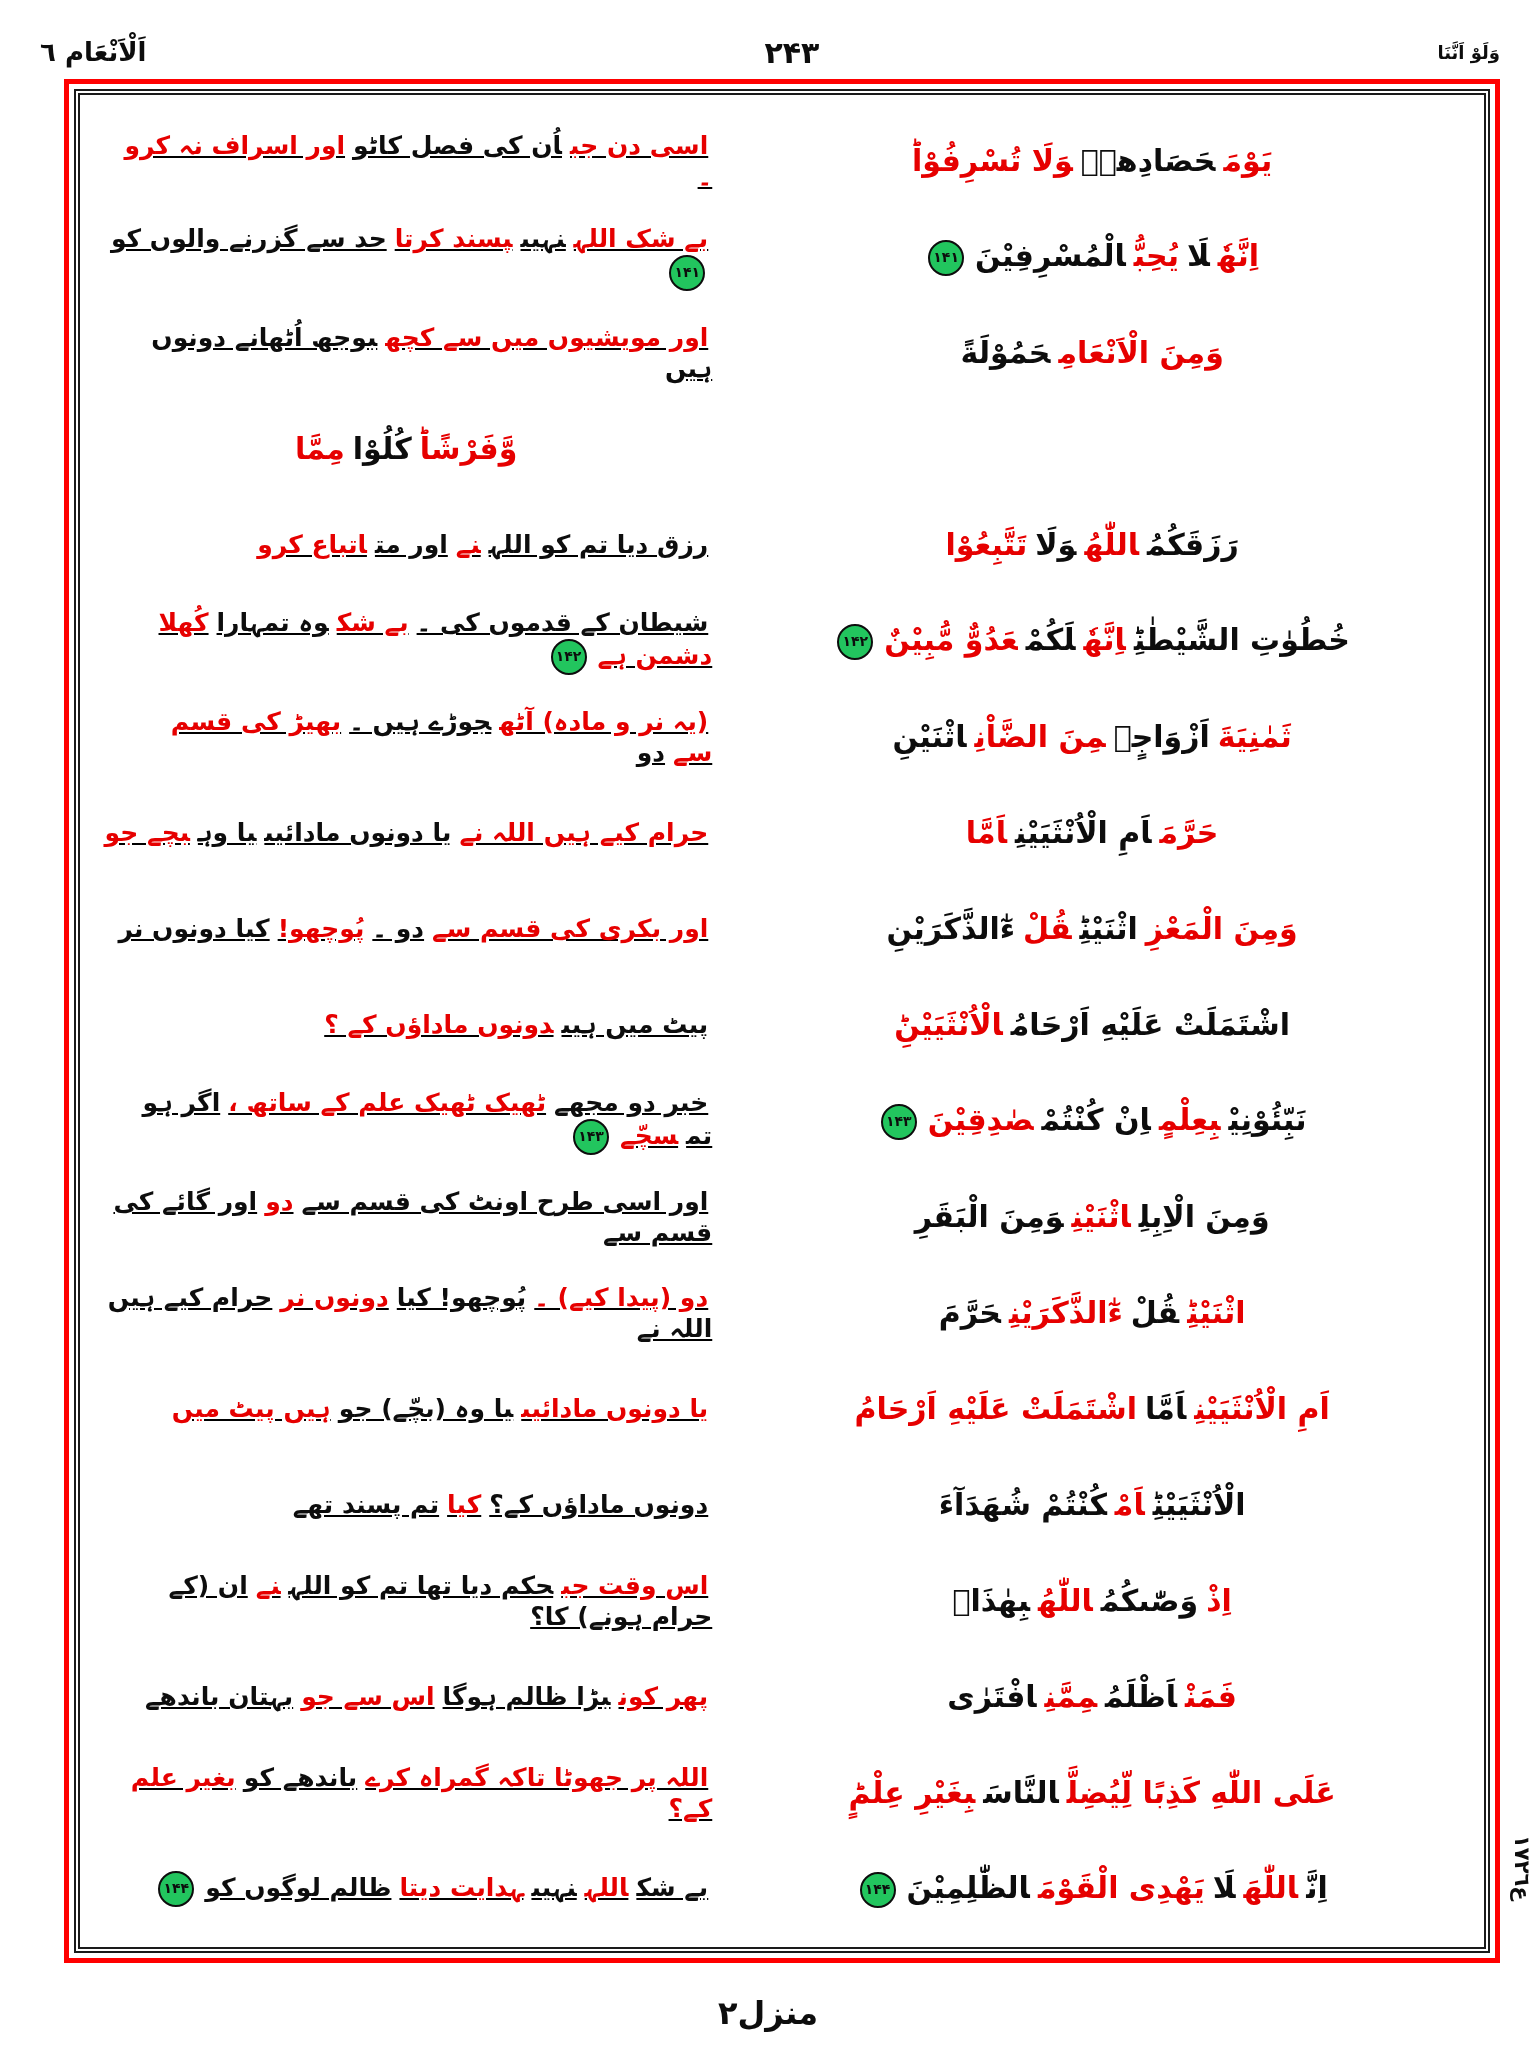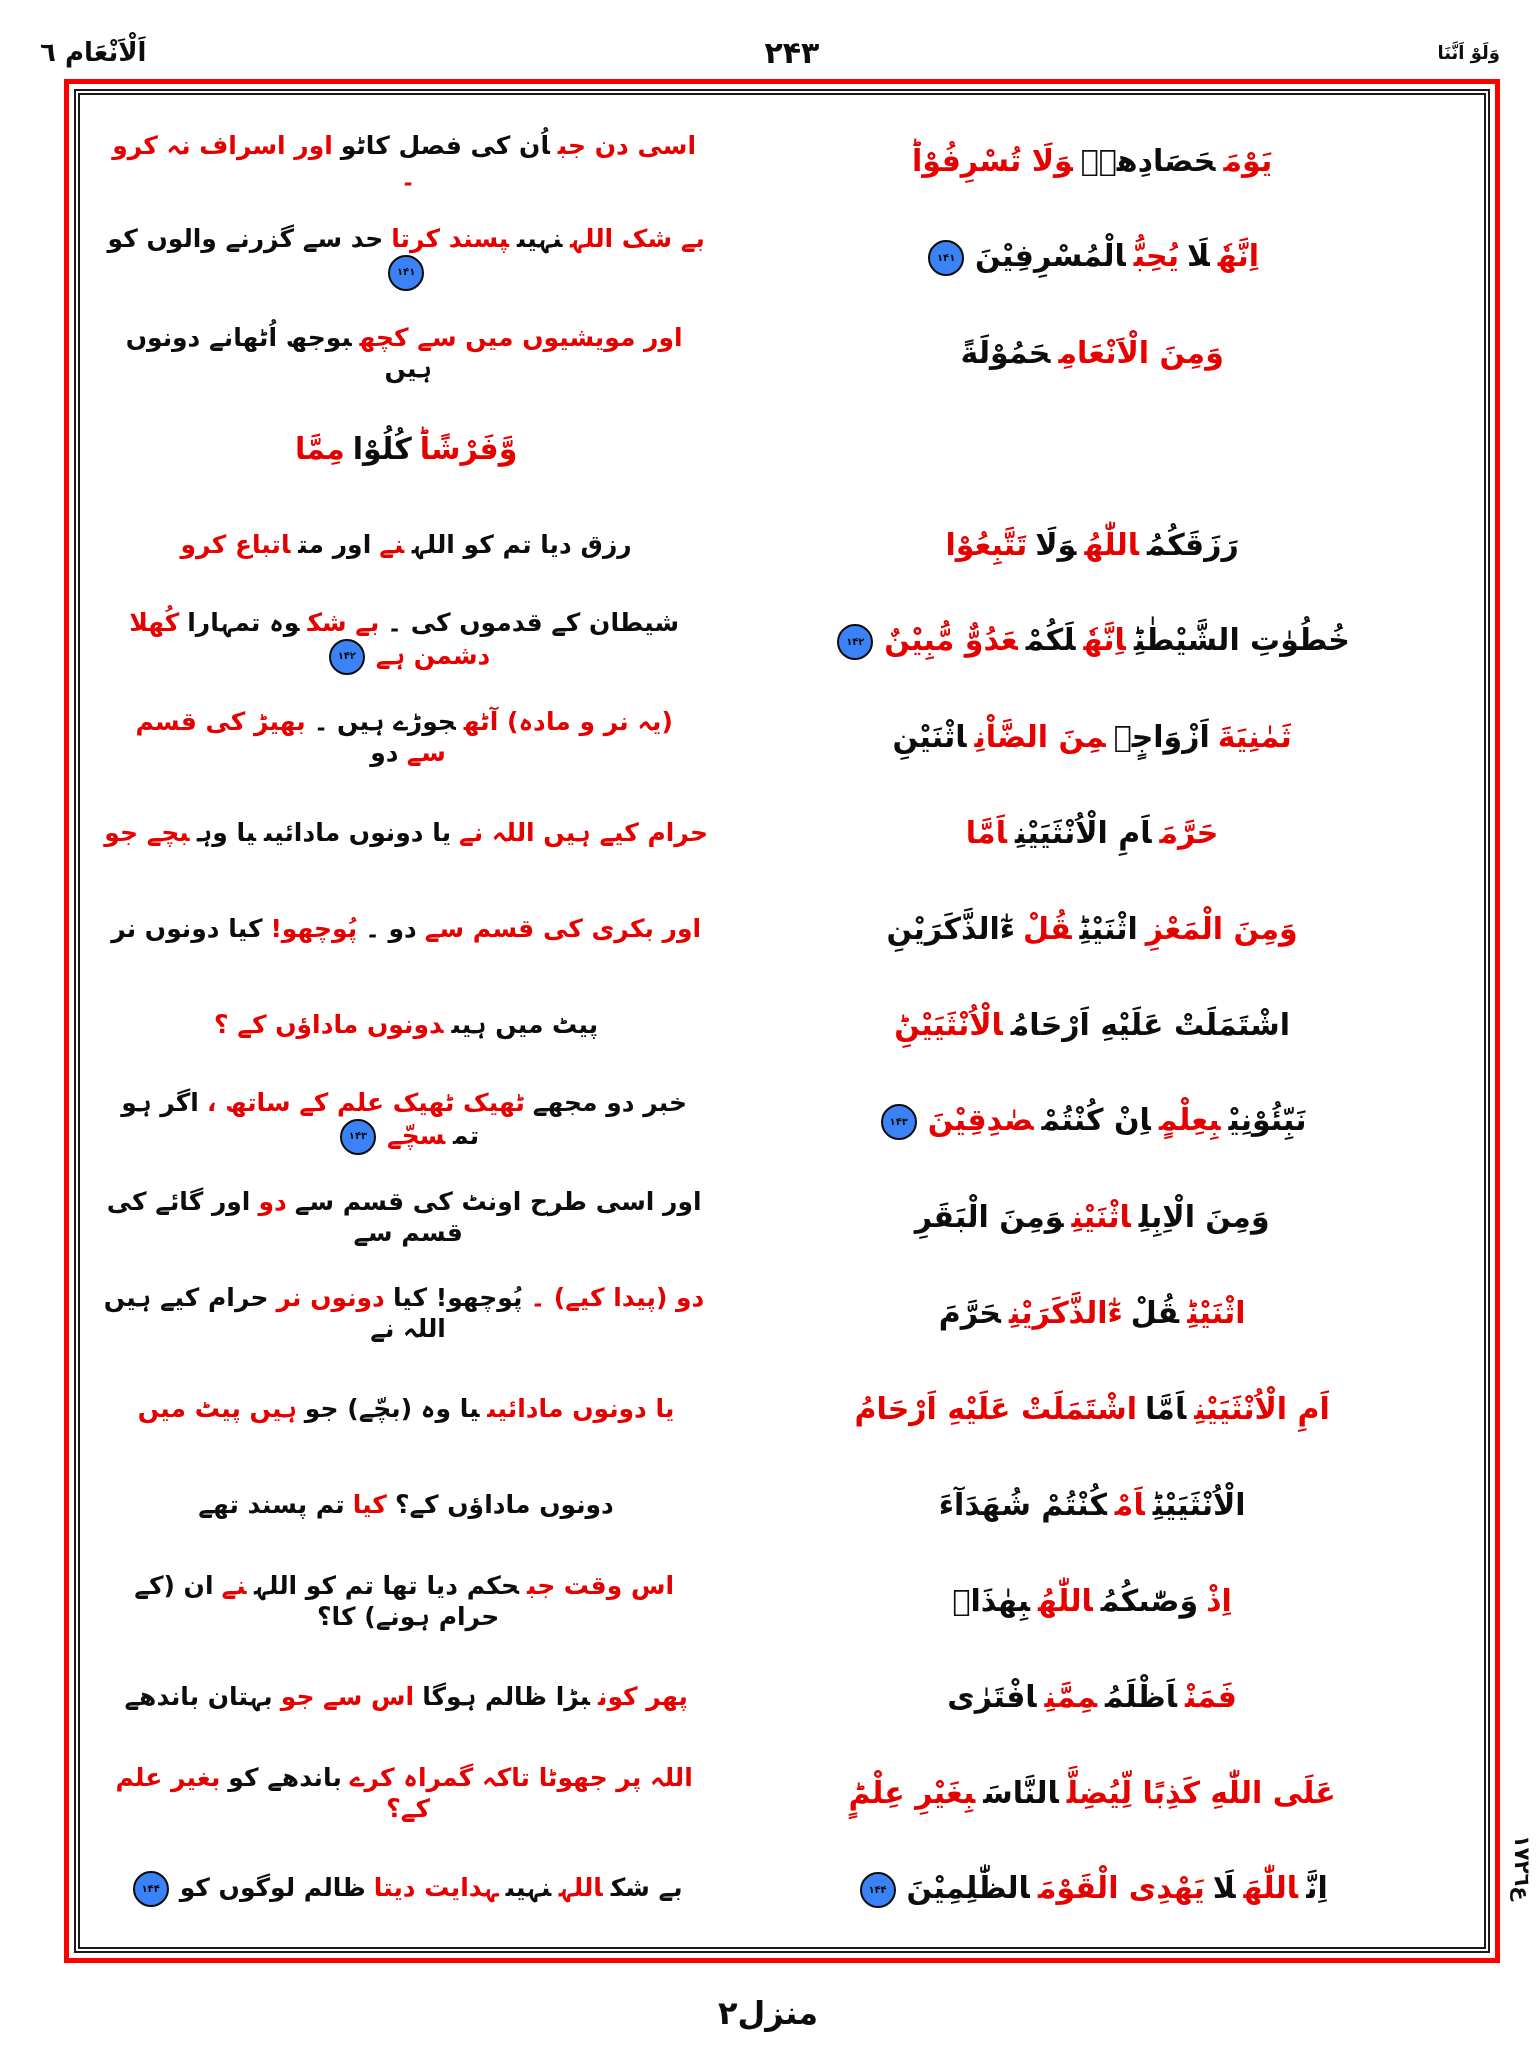--- a/index.html
+++ b/index.html
@@ -23,31 +23,31 @@
 
   
   .frame{position:absolute;left:64px;right:36px;top:79px;bottom:85px;
     border:5px solid var(--frame-red);}
   .frame-inner{position:absolute;inset:5px;border:6px double var(--frame-black);
     padding:18px 18px 10px 14px;}
 
   
   .rows{display:grid;grid-auto-rows:1fr;height:100%;}
   .row{display:grid;grid-template-columns:45.5% 54.5%;align-items:center;}
-  .ucell{ text-align:center; font-size:25px; font-weight:700; padding:0 6px;
-    line-height:1.25;}
+  .ucell{ text-align:right; font-size:25px; font-weight:700; padding:0 6px;
+    line-height:1.25;text-decoration:underline;}
   .acell{ text-align:center; font-size:30px; font-weight:700; padding:0 8px;
     line-height:1.2;}
   .seg{margin:0 4px;}
   .r{color:var(--red);}
   .b{color:var(--black);}
   .vnum{display:inline-flex;align-items:center;justify-content:center;
     width:36px;height:36px;border:2.5px solid var(--black);border-radius:50%;
-    font-size:10px;font-weight:700;color:var(--black);margin:0 7px;
-    vertical-align:middle;background:#3b82f6;flex:none;}
+    font-size:14px;font-weight:700;color:var(--black);margin:0 7px;
+    vertical-align:middle;background:#22c55e;flex:none;}
 
   
   .ruku{position:absolute;right:2px;top:1835px;writing-mode:vertical-rl;
     font-size:21px;font-weight:700;color:var(--black);letter-spacing:2px;}
 
   
   .footer{position:absolute;left:0;right:0;bottom:16px;text-align:center;
     font-size:32px;font-weight:700;color:var(--black);}
 </style>
 </head>

